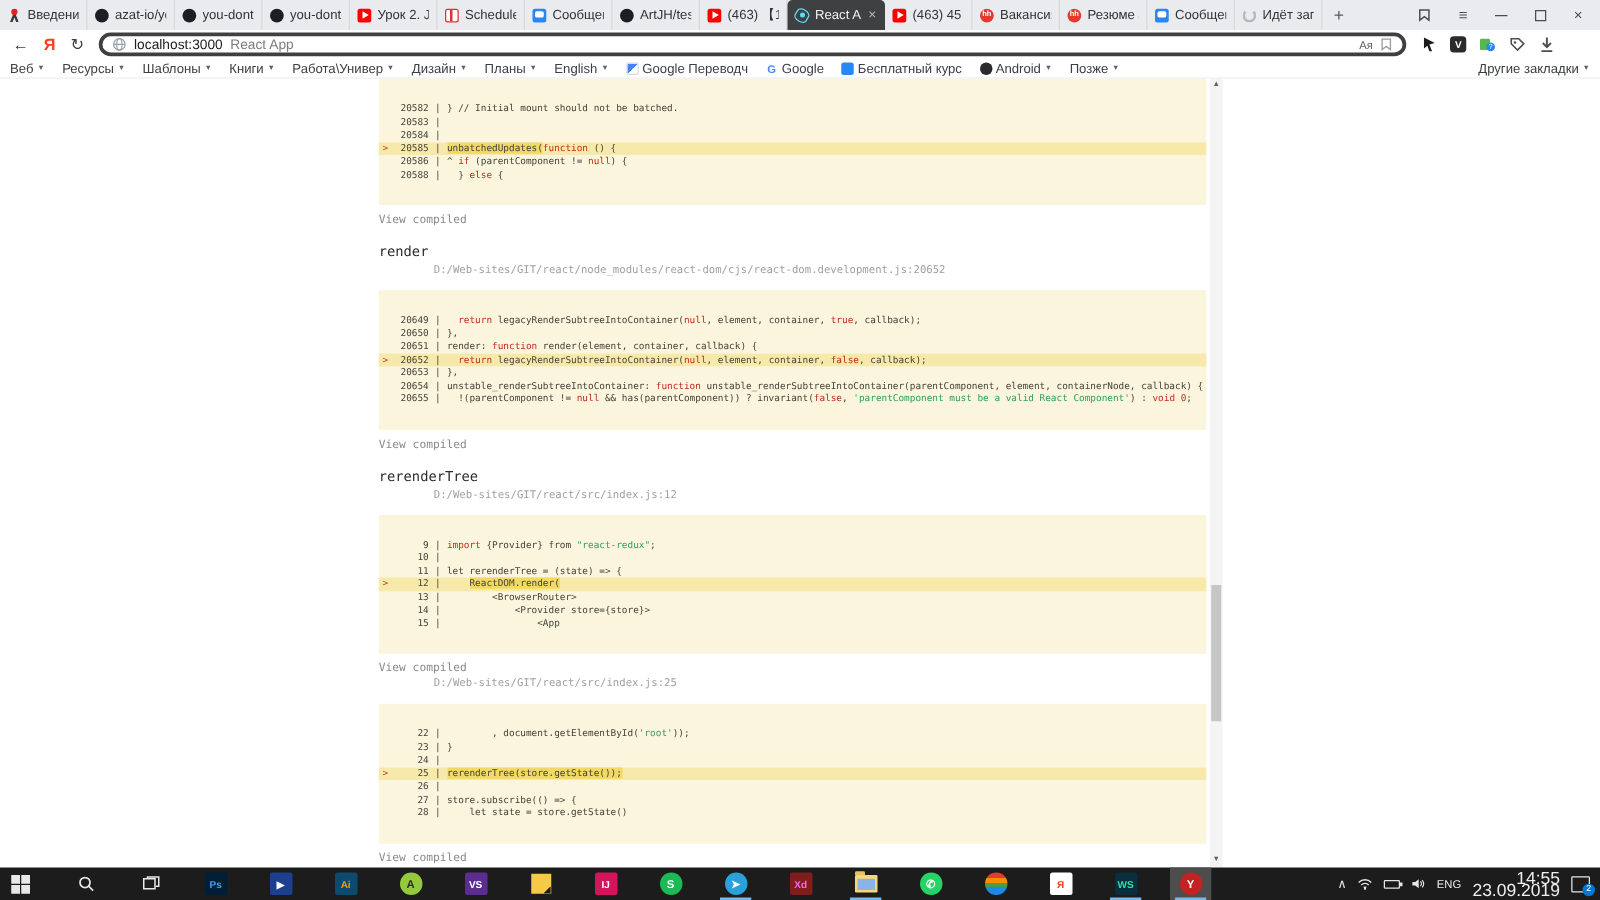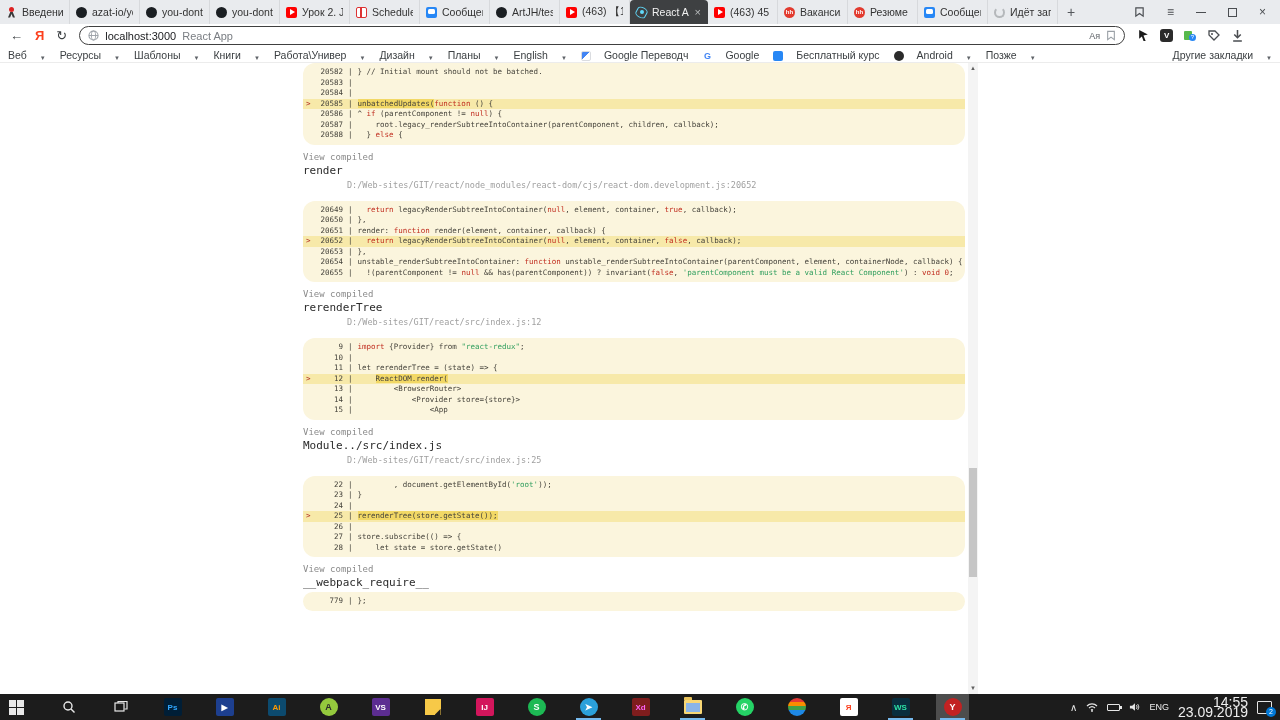--- a/index.html
+++ b/index.html
@@ -48,53 +48,53 @@
               gap:22px; padding-right:14px; color:#4a4d51; }
   #winctrls .wc { font-size:12px; line-height:24px; }
   .wc-box { width:9px; height:9px; border:1.2px solid #4a4d51; }
   .wc-line { width:10px; height:0; border-top:1.5px solid #4a4d51; }
 
   
   #toolbar { position:absolute; left:0; top:24px; width:1280px; height:23px; background:#fff;
              display:flex; align-items:center; padding:0 10px; gap:12px; }
   .tb-ico { color:#3c4043; font-size:13px; line-height:1; }
   #ya-logo { color:#fc3f1d; font-weight:bold; font-size:13px; }
-  #urlbox { flex:0 0 1046px; height:19px; border:1px solid #404040; border-radius:11px;
+  #urlbox { flex:0 0 1046px; height:19px; border:3px solid #404040; border-radius:11px;
             display:flex; align-items:center; padding:0 8px; gap:6px; background:#fff; }
   #urlbox svg { flex:0 0 auto; }
   #url-text { font-size:11px; color:#202124; }
   #url-title { font-size:11px; color:#7a7e83; }
   #urlbox .spacer { flex:1; }
   .ext { display:flex; align-items:center; gap:10px; }
   .ext-v { width:13px; height:13px; background:#2b2b2b; color:#fff; border-radius:3px;
            font-size:8px; font-weight:bold; text-align:center; line-height:13px; }
 
   
   #bookmarks { position:absolute; left:0; top:47px; width:1280px; height:16px; background:#fff;
                border-bottom:1px solid #ececec; display:flex; align-items:center;
                padding:0 8px; gap:14px; font-size:10.5px; color:#3c4043; }
-  .bm { display:flex; align-items:flex-end; gap:13px; white-space:nowrap; }
+  .bm { display:flex; align-items:center; gap:3px; white-space:nowrap; }
   .bm .arr { font-size:6px; color:#5f6368; }
   .bm-ico { width:10px; height:10px; border-radius:2px; }
   .bm-gtranslate { background:linear-gradient(135deg,#4285f4 50%,#fff 50%); border:1px solid #dadce0; }
   .bm-google { background:#fff; color:#4285f4; font-weight:bold; font-size:9px; line-height:10px; text-align:center; }
   .bm-google::after { content:"G"; }
   .bm-blue { background:#2787f5; }
   .bm-android { background:#2b2b2b; border-radius:50%; }
   #bm-right { margin-left:auto; }
 
   
   #page { position:absolute; left:0; top:63px; width:1280px; height:631px; background:#fff;
           overflow:hidden; }
   #content { position:absolute; left:303px; top:0; width:662px; }
   .f-title { font-family:"DejaVu Sans Mono", monospace; font-size:11px; color:#2b2b2b;
-             margin:2px 0 3px; }
+             margin:14px 0 3px; }
   .f-path { font-family:"DejaVu Sans Mono", monospace; font-size:8.5px; color:#a0a0a0;
             margin-bottom:11px;padding-left:44px; }
-  .codeblock { background:#fbf5dd; border-radius:12px; padding:4px 0; }
+  .codeblock { background:#fbf5dd; border-radius:0; padding:19px 0; }
   .cline { font-family:"DejaVu Sans Mono", monospace; font-size:7.5px; line-height:10.5px;
            white-space:pre; color:#45433b; display:flex; }
   .cline.hl { background:#f7e9a9; }
   .gut { flex:0 0 auto; display:inline-block; text-align:right; color:#45433b; }
   .g-arrow { display:inline-block; width:10px; color:#b5372a; text-align:left; padding-left:3px; }
   .g-num { display:inline-block; width:30px; }
   .g-bar { display:inline-block; padding:0 5px; }
   .seg-k { color:#c02d1f; }
   .seg-s { color:#2f9e5d; }
   .seg-m { background:#f2d865; }
@@ -323,21 +323,20 @@
   </div>
 
   <div id="page">
     <div id="content">
         <div class="codeblock">
           <div class="cline"><span class="gut"><span class="g-arrow"> </span><span class="g-num">20582</span><span class="g-bar">|</span></span><span><span>} // Initial mount should not be batched.</span></span></div>
           <div class="cline"><span class="gut"><span class="g-arrow"> </span><span class="g-num">20583</span><span class="g-bar">|</span></span><span></span></div>
           <div class="cline"><span class="gut"><span class="g-arrow"> </span><span class="g-num">20584</span><span class="g-bar">|</span></span><span></span></div>
           <div class="cline hl"><span class="gut"><span class="g-arrow">&gt;</span><span class="g-num">20585</span><span class="g-bar">|</span></span><span><span class="seg-m">unbatchedUpdates(</span><span class="seg-k">function</span><span> () {</span></span></div>
           <div class="cline"><span class="gut"><span class="g-arrow"> </span><span class="g-num">20586</span><span class="g-bar">|</span></span><span><span>^ </span><span class="seg-k">if</span><span> (parentComponent != </span><span class="seg-k">null</span><span>) {</span></span></div>
-          <div class="cline"><span class="gut"><span class="g-arrow"> </span><span class="g-num">20587</span><span class="g-bar">|</span></span><span><span>    root.legacy_renderSubtreeIntoContainer(parentComponent, children, callback);</span></span></div>
           <div class="cline"><span class="gut"><span class="g-arrow"> </span><span class="g-num">20588</span><span class="g-bar">|</span></span><span><span>  } </span><span class="seg-k">else</span><span> {</span></span></div>
         </div>
         <div class="view-compiled">View compiled</div>
         <div class="f-title">render</div>
         <div class="f-path">D:/Web-sites/GIT/react/node_modules/react-dom/cjs/react-dom.development.js:20652</div>
         <div class="codeblock">
           <div class="cline"><span class="gut"><span class="g-arrow"> </span><span class="g-num">20649</span><span class="g-bar">|</span></span><span><span>  </span><span class="seg-k">return</span><span> legacyRenderSubtreeIntoContainer(</span><span class="seg-k">null</span><span>, element, container, </span><span class="seg-k">true</span><span>, callback);</span></span></div>
           <div class="cline"><span class="gut"><span class="g-arrow"> </span><span class="g-num">20650</span><span class="g-bar">|</span></span><span><span>},</span></span></div>
           <div class="cline"><span class="gut"><span class="g-arrow"> </span><span class="g-num">20651</span><span class="g-bar">|</span></span><span><span>render: </span><span class="seg-k">function</span><span> render(element, container, callback) {</span></span></div>
           <div class="cline hl"><span class="gut"><span class="g-arrow">&gt;</span><span class="g-num">20652</span><span class="g-bar">|</span></span><span><span>  </span><span class="seg-k">return</span><span> legacyRenderSubtreeIntoContainer(</span><span class="seg-k">null</span><span>, element, container, </span><span class="seg-k">false</span><span>, callback);</span></span></div>
@@ -351,21 +350,20 @@
         <div class="codeblock">
           <div class="cline"><span class="gut"><span class="g-arrow"> </span><span class="g-num">9</span><span class="g-bar">|</span></span><span><span class="seg-k">import</span><span> {Provider} from </span><span class="seg-s">"react-redux"</span><span>;</span></span></div>
           <div class="cline"><span class="gut"><span class="g-arrow"> </span><span class="g-num">10</span><span class="g-bar">|</span></span><span></span></div>
           <div class="cline"><span class="gut"><span class="g-arrow"> </span><span class="g-num">11</span><span class="g-bar">|</span></span><span><span>let rerenderTree = (state) =&gt; {</span></span></div>
           <div class="cline hl"><span class="gut"><span class="g-arrow">&gt;</span><span class="g-num">12</span><span class="g-bar">|</span></span><span><span>    </span><span class="seg-m">ReactDOM.render(</span></span></div>
           <div class="cline"><span class="gut"><span class="g-arrow"> </span><span class="g-num">13</span><span class="g-bar">|</span></span><span><span>        &lt;BrowserRouter&gt;</span></span></div>
           <div class="cline"><span class="gut"><span class="g-arrow"> </span><span class="g-num">14</span><span class="g-bar">|</span></span><span><span>            &lt;Provider store={store}&gt;</span></span></div>
           <div class="cline"><span class="gut"><span class="g-arrow"> </span><span class="g-num">15</span><span class="g-bar">|</span></span><span><span>                &lt;App</span></span></div>
         </div>
         <div class="view-compiled">View compiled</div>
-        <div class="f-title">Module../src/index.js</div>
         <div class="f-path">D:/Web-sites/GIT/react/src/index.js:25</div>
         <div class="codeblock">
           <div class="cline"><span class="gut"><span class="g-arrow"> </span><span class="g-num">22</span><span class="g-bar">|</span></span><span><span>        , document.getElementById(</span><span class="seg-s">'root'</span><span>));</span></span></div>
           <div class="cline"><span class="gut"><span class="g-arrow"> </span><span class="g-num">23</span><span class="g-bar">|</span></span><span><span>}</span></span></div>
           <div class="cline"><span class="gut"><span class="g-arrow"> </span><span class="g-num">24</span><span class="g-bar">|</span></span><span></span></div>
           <div class="cline hl"><span class="gut"><span class="g-arrow">&gt;</span><span class="g-num">25</span><span class="g-bar">|</span></span><span><span class="seg-m">rerenderTree(store.getState());</span></span></div>
           <div class="cline"><span class="gut"><span class="g-arrow"> </span><span class="g-num">26</span><span class="g-bar">|</span></span><span></span></div>
           <div class="cline"><span class="gut"><span class="g-arrow"> </span><span class="g-num">27</span><span class="g-bar">|</span></span><span><span>store.subscribe(() =&gt; {</span></span></div>
           <div class="cline"><span class="gut"><span class="g-arrow"> </span><span class="g-num">28</span><span class="g-bar">|</span></span><span><span>    let state = store.getState()</span></span></div>
         </div>

